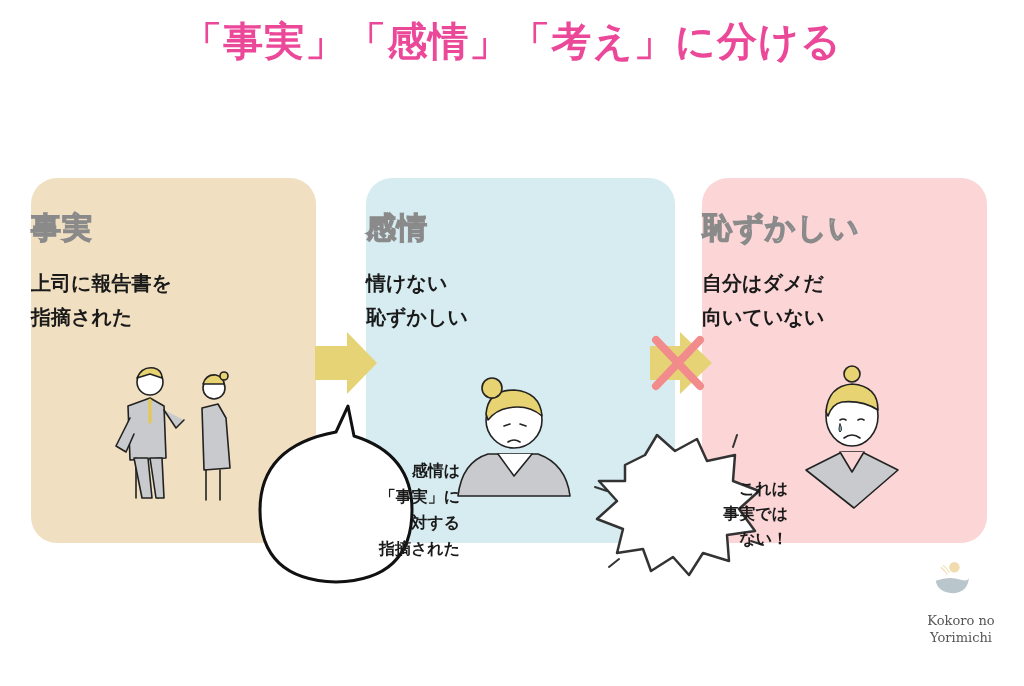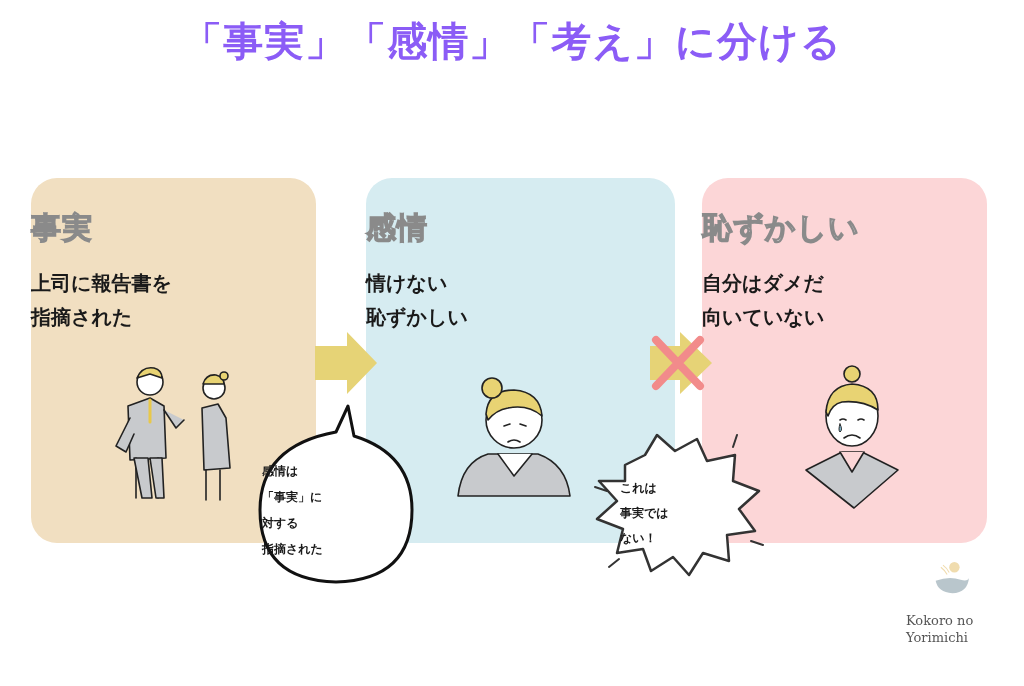--- a/index.html
+++ b/index.html
@@ -1,29 +1,29 @@
 <!DOCTYPE html>
 <html><head>
   <meta charset="utf-8">
   <style>
     html, body { margin:0; padding:0; background:#ffffff; }
     body { width:1024px; height:686px; position:relative; overflow:hidden; font-family:"DejaVu Sans", sans-serif; }
-    .title { position:absolute; top:14px; left:0; width:1024px; text-align:center; font-size:40px; font-weight:bold; color:#8b5cf6; letter-spacing:1px; }
+    .title { position:absolute; top:14px; left:0; width:1024px; text-align:center; font-size:40px; font-weight:bold; color:#ec4899; letter-spacing:1px; }
     .card { position:absolute; top:178px; width:285px; height:365px; border-radius:26px; }
     .card.fact { left:31px; background:#f1dfc1; }
     .card.emotion { left:366px; background:#d6ecf1;padding-left:24px; }
     .card.thought { left:702px; background:#fcd6d7; }
     .card-heading { position:absolute; top:30px; left:0; width:100%; text-align:left; font-size:30px; font-weight:bold; color:#f4f4f4; -webkit-text-stroke:1.2px #8a8a8a; letter-spacing:1px; }
     .card-text { position:absolute; top:88px; left:0; width:100%; text-align:left; font-size:20px; font-weight:bold; color:#1a1a1a; line-height:34px; }
     .illus { position:absolute; }
     .arrow { position:absolute; }
     .bubble { position:absolute; }
-    .bubble-text { position:absolute; text-align:left; font-weight:bold; color:#1a1a1a; font-size:12px; line-height:26px; }
+    .bubble-text { position:absolute; text-align:right; font-weight:bold; color:#1a1a1a; font-size:16px; line-height:26px;margin-left:48px; }
     .logo { position:absolute; left:920px; top:560px; width:90px; height:100px; }
-    .logo-text { position:absolute; left:906px; top:612px; width:110px; font-family:"DejaVu Serif", serif; font-size:13px; color:#555; line-height:17px; }
+    .logo-text { position:absolute; left:906px; top:612px; width:110px; text-align:center; font-family:"DejaVu Serif", serif; font-size:13px; color:#555; line-height:17px; }
   </style>
 </head>
 <body>
 
 <div class="title">「事実」「感情」「考え」に分ける</div>
 
 <div class="card fact">
   <div class="card-heading">事実</div>
   <div class="card-text">
     <div>上司に報告書を</div>

